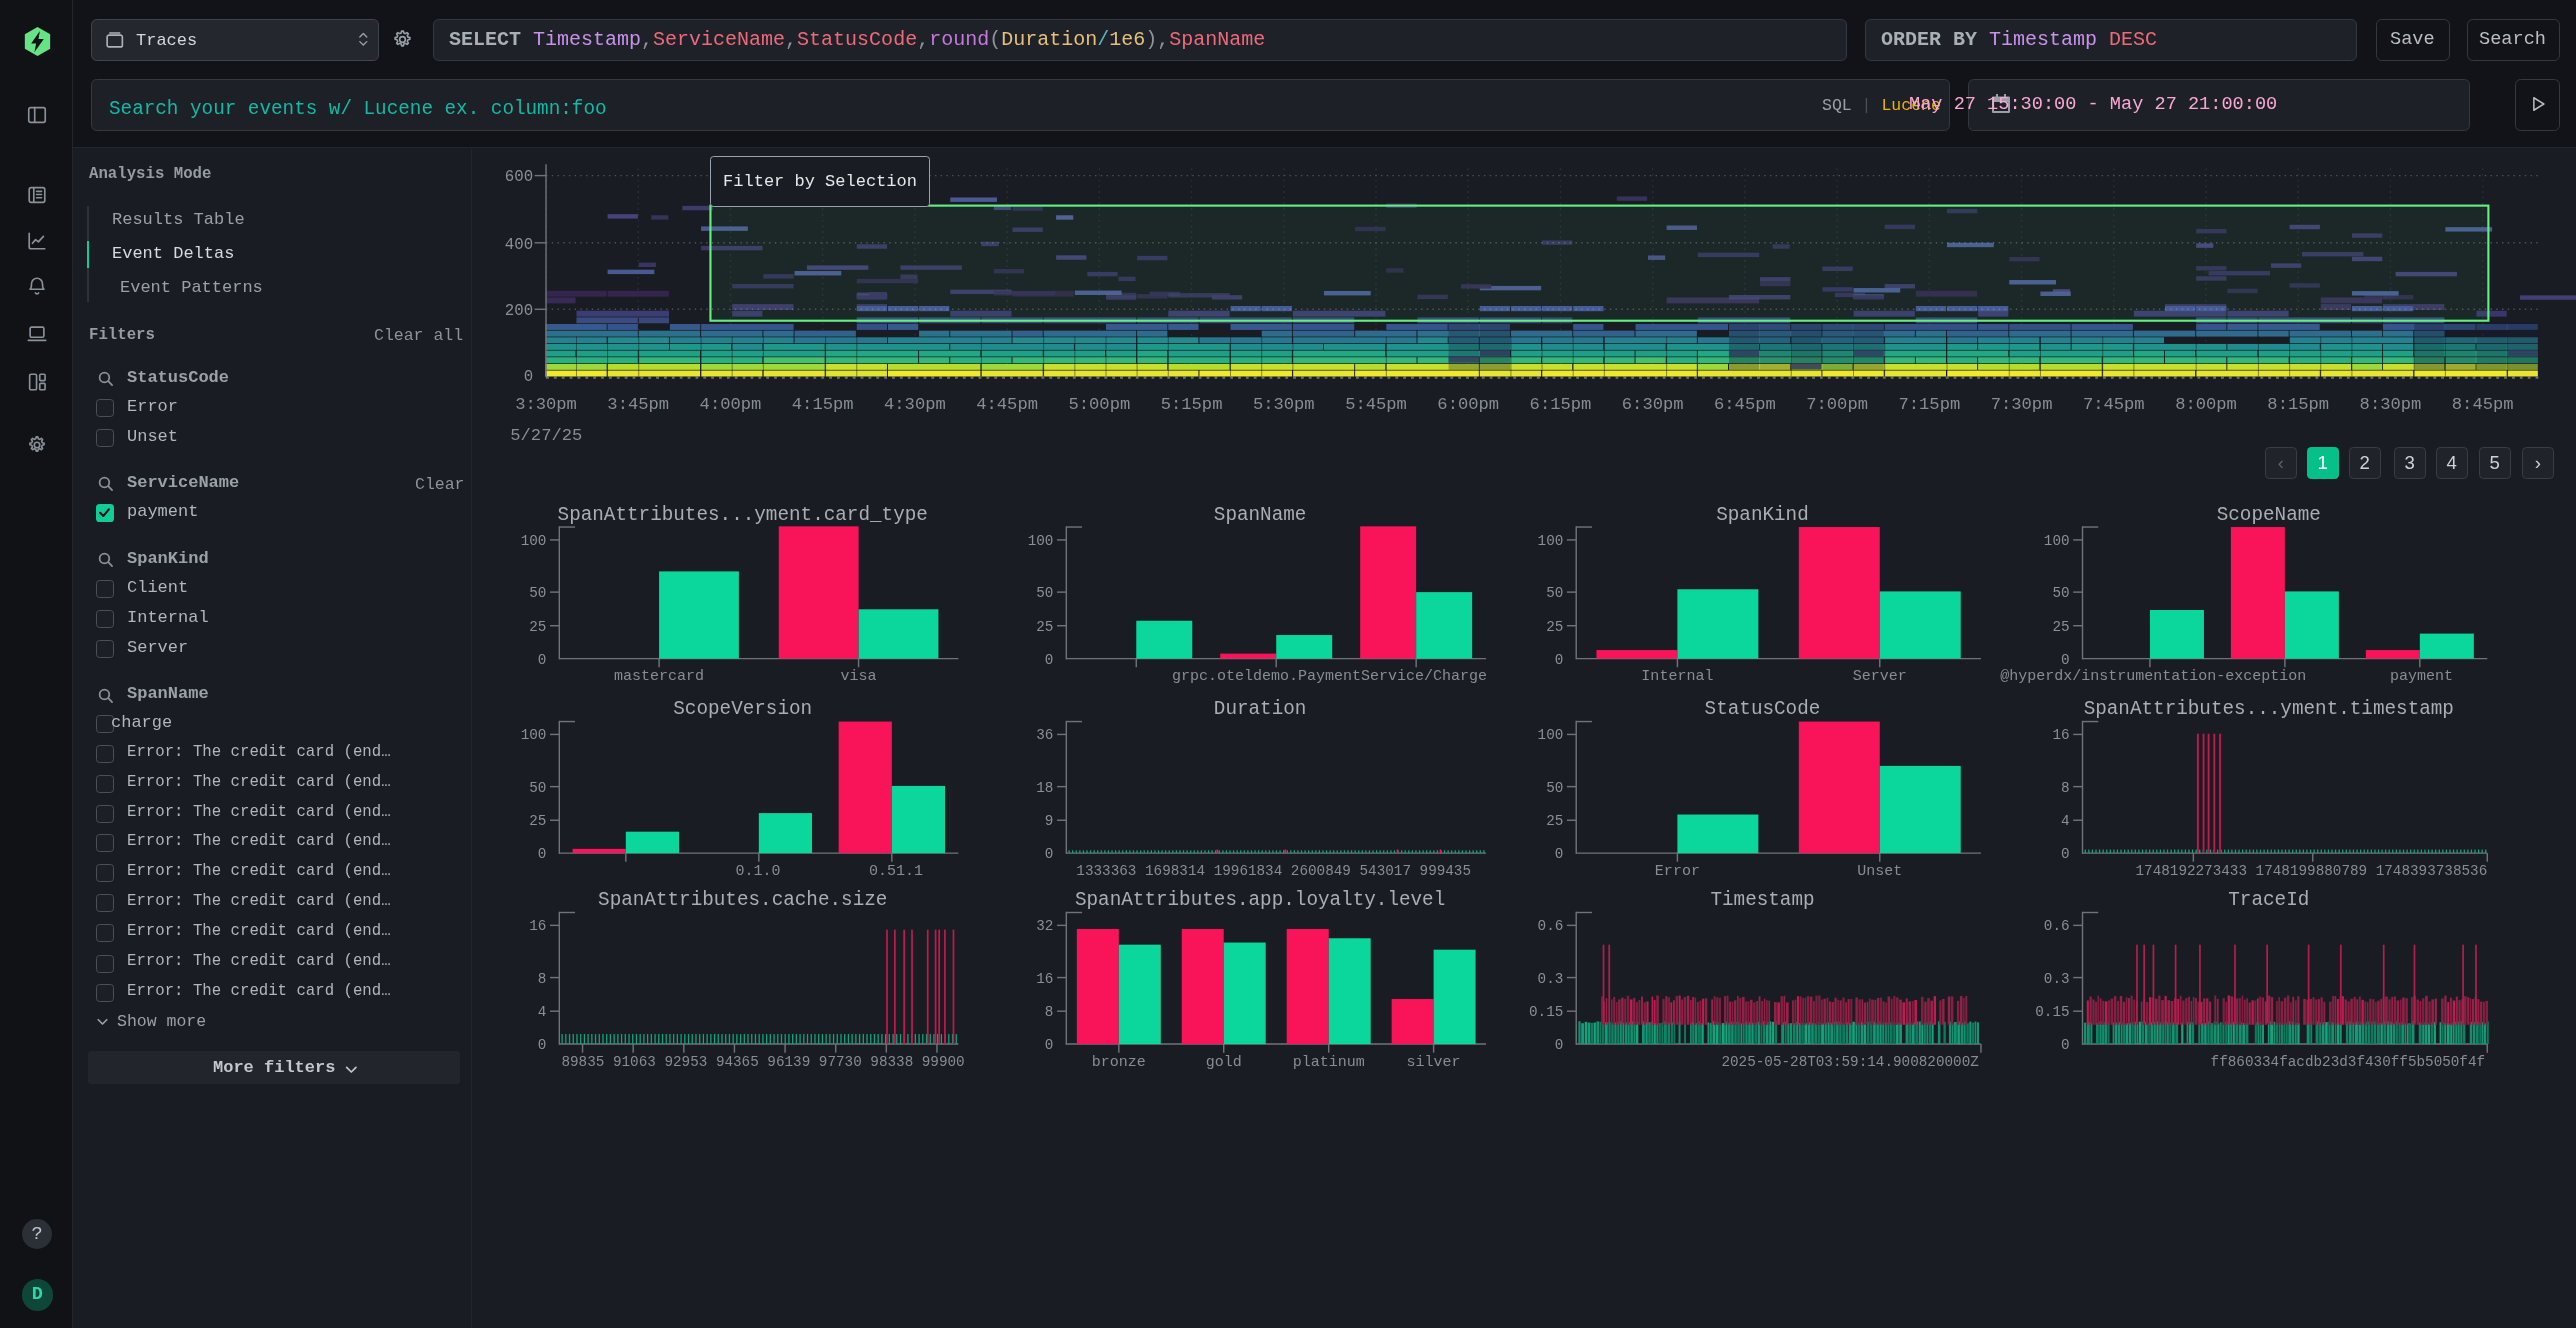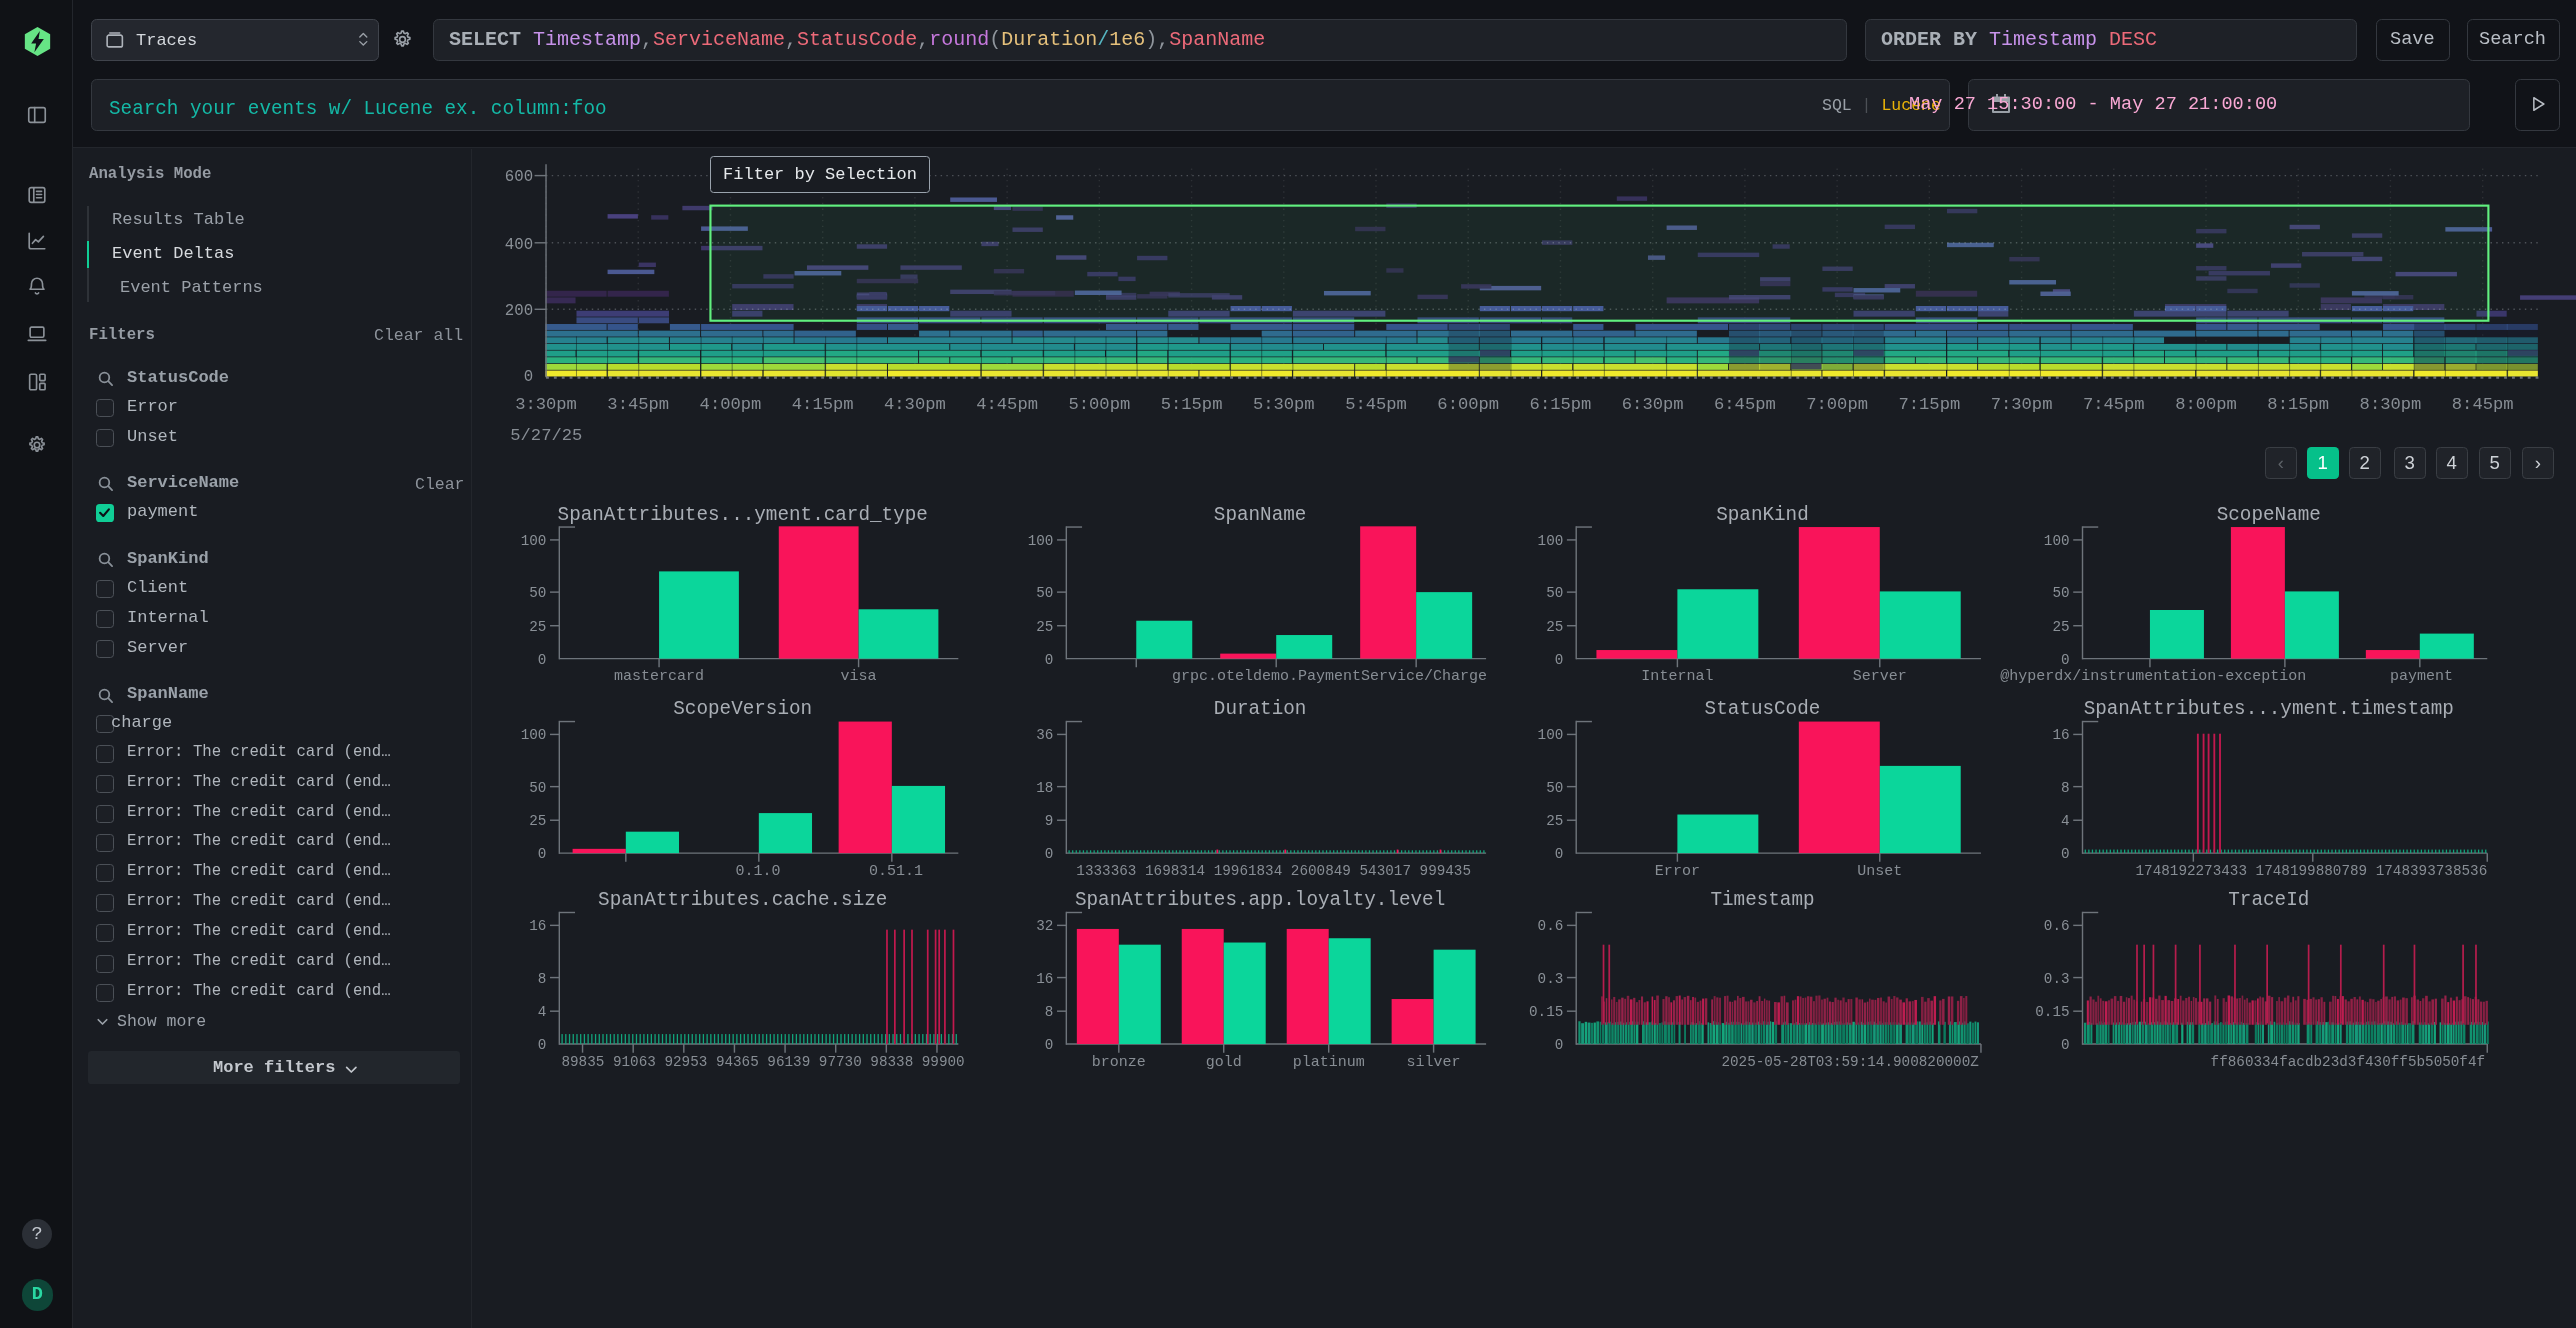--- a/index.html
+++ b/index.html
@@ -619,21 +619,21 @@
     <text x="1908" y="367" font-family="Liberation Mono, monospace" font-size="24" fill="#878d94" text-anchor="middle">7:00pm</text>
     <text x="2037" y="367" font-family="Liberation Mono, monospace" font-size="24" fill="#878d94" text-anchor="middle">7:15pm</text>
     <text x="2166" y="367" font-family="Liberation Mono, monospace" font-size="24" fill="#878d94" text-anchor="middle">7:30pm</text>
     <text x="2295" y="367" font-family="Liberation Mono, monospace" font-size="24" fill="#878d94" text-anchor="middle">7:45pm</text>
     <text x="2424" y="367" font-family="Liberation Mono, monospace" font-size="24" fill="#878d94" text-anchor="middle">8:00pm</text>
     <text x="2553" y="367" font-family="Liberation Mono, monospace" font-size="24" fill="#878d94" text-anchor="middle">8:15pm</text>
     <text x="2682" y="367" font-family="Liberation Mono, monospace" font-size="24" fill="#878d94" text-anchor="middle">8:30pm</text>
     <text x="2811" y="367" font-family="Liberation Mono, monospace" font-size="24" fill="#878d94" text-anchor="middle">8:45pm</text>
     <text x="52" y="410" font-family="Liberation Mono, monospace" font-size="24" fill="#878d94">5/27/25</text>
   </svg>
-<div class="abs" style="left:710px;top:156px;width:220px;height:37px;background:#191c22;border:1.4px solid #9aa3ad;border-radius:3.6px;font:17px 'Liberation Mono',monospace;color:#e6e9ec;display:flex;align-items:center;justify-content:center">Filter by Selection</div>
+<div class="abs" style="left:710px;top:156px;width:220px;height:51px;background:#191c22;border:1.4px solid #9aa3ad;border-radius:3.6px;font:17px 'Liberation Mono',monospace;color:#e6e9ec;display:flex;align-items:center;justify-content:center">Filter by Selection</div>
 <div class="abs" style="left:2265px;top:447px;width:31.5px;height:31.5px;border-radius:4.3px;background:#202329;border:1.4px solid #3a3e44;color:#5c6167;font:18.6px 'Liberation Sans',sans-serif;display:flex;align-items:center;justify-content:center">‹</div>
 <div class="abs" style="left:2307px;top:447px;width:31.5px;height:31.5px;border-radius:4.3px;background:#06c08a;color:#fff;font:18.6px 'Liberation Sans',sans-serif;display:flex;align-items:center;justify-content:center">1</div>
 <div class="abs" style="left:2349px;top:447px;width:31.5px;height:31.5px;border-radius:4.3px;background:#202329;border:1.4px solid #3a3e44;color:#ced2d7;font:18.6px 'Liberation Sans',sans-serif;display:flex;align-items:center;justify-content:center">2</div>
 <div class="abs" style="left:2394px;top:447px;width:31.5px;height:31.5px;border-radius:4.3px;background:#202329;border:1.4px solid #3a3e44;color:#ced2d7;font:18.6px 'Liberation Sans',sans-serif;display:flex;align-items:center;justify-content:center">3</div>
 <div class="abs" style="left:2436px;top:447px;width:31.5px;height:31.5px;border-radius:4.3px;background:#202329;border:1.4px solid #3a3e44;color:#ced2d7;font:18.6px 'Liberation Sans',sans-serif;display:flex;align-items:center;justify-content:center">4</div>
 <div class="abs" style="left:2479px;top:447px;width:31.5px;height:31.5px;border-radius:4.3px;background:#202329;border:1.4px solid #3a3e44;color:#ced2d7;font:18.6px 'Liberation Sans',sans-serif;display:flex;align-items:center;justify-content:center">5</div>
 <div class="abs" style="left:2522px;top:447px;width:31.5px;height:31.5px;border-radius:4.3px;background:#202329;border:1.4px solid #3a3e44;color:#ced2d7;font:18.6px 'Liberation Sans',sans-serif;display:flex;align-items:center;justify-content:center">›</div>
 <svg class="abs" style="left:472px;top:487px" width="2104" height="615" viewBox="0 0 2940 860">
     <text x="377.5" y="46.0" font-family="Liberation Mono, monospace" font-size="27" fill="#a9aeb5" text-anchor="middle">SpanAttributes...yment.card_type</text>
     <line x1="121" y1="55" x2="121" y2="241" stroke="#6e747b" stroke-width="2"></line>

